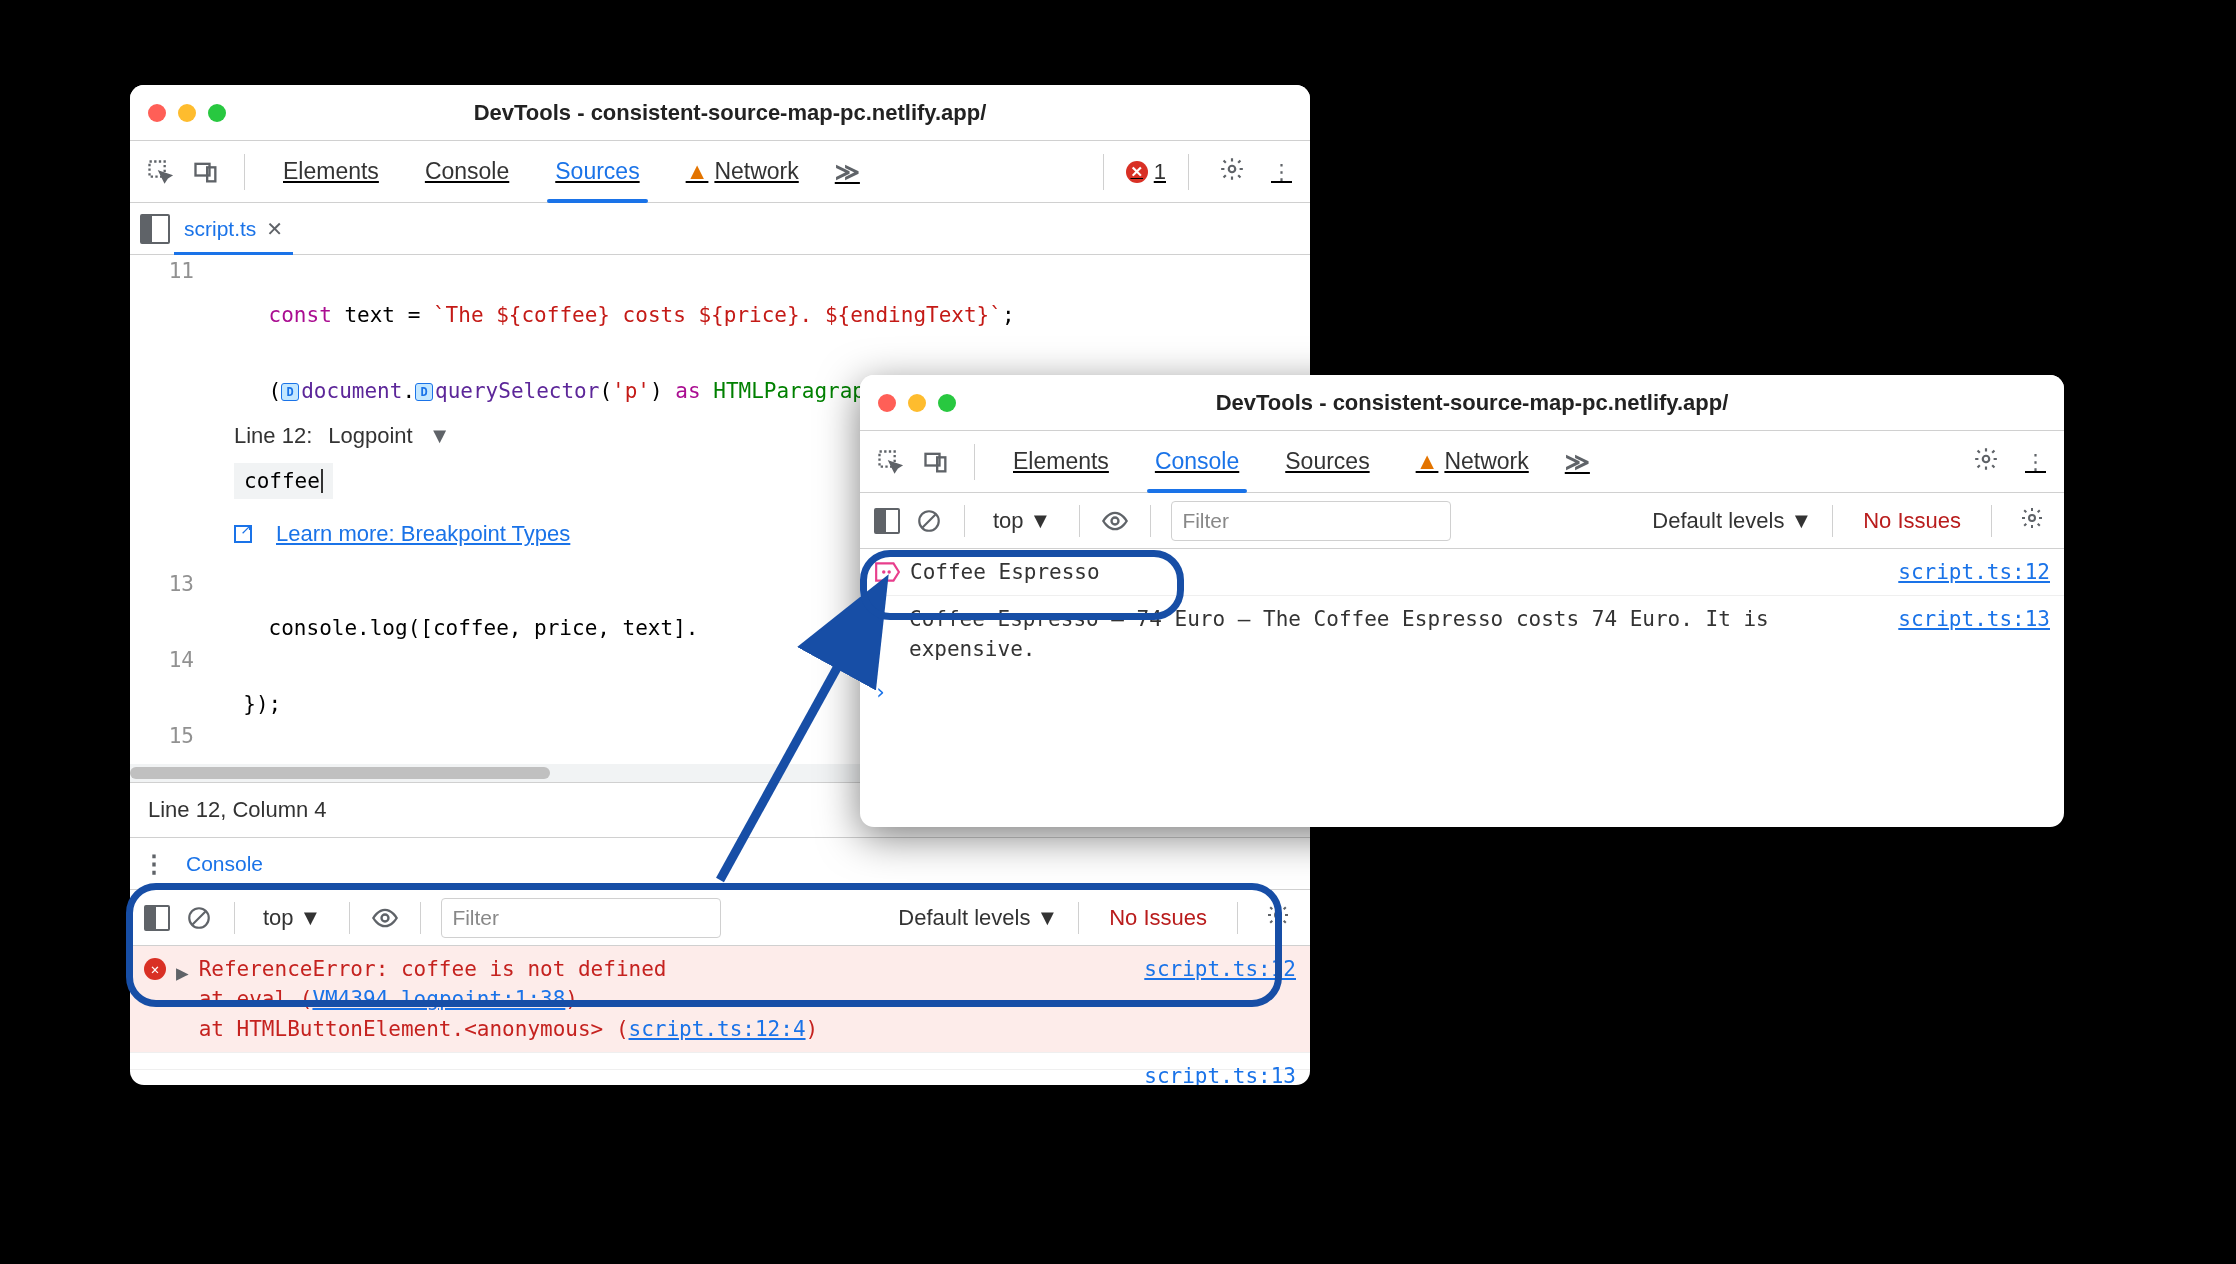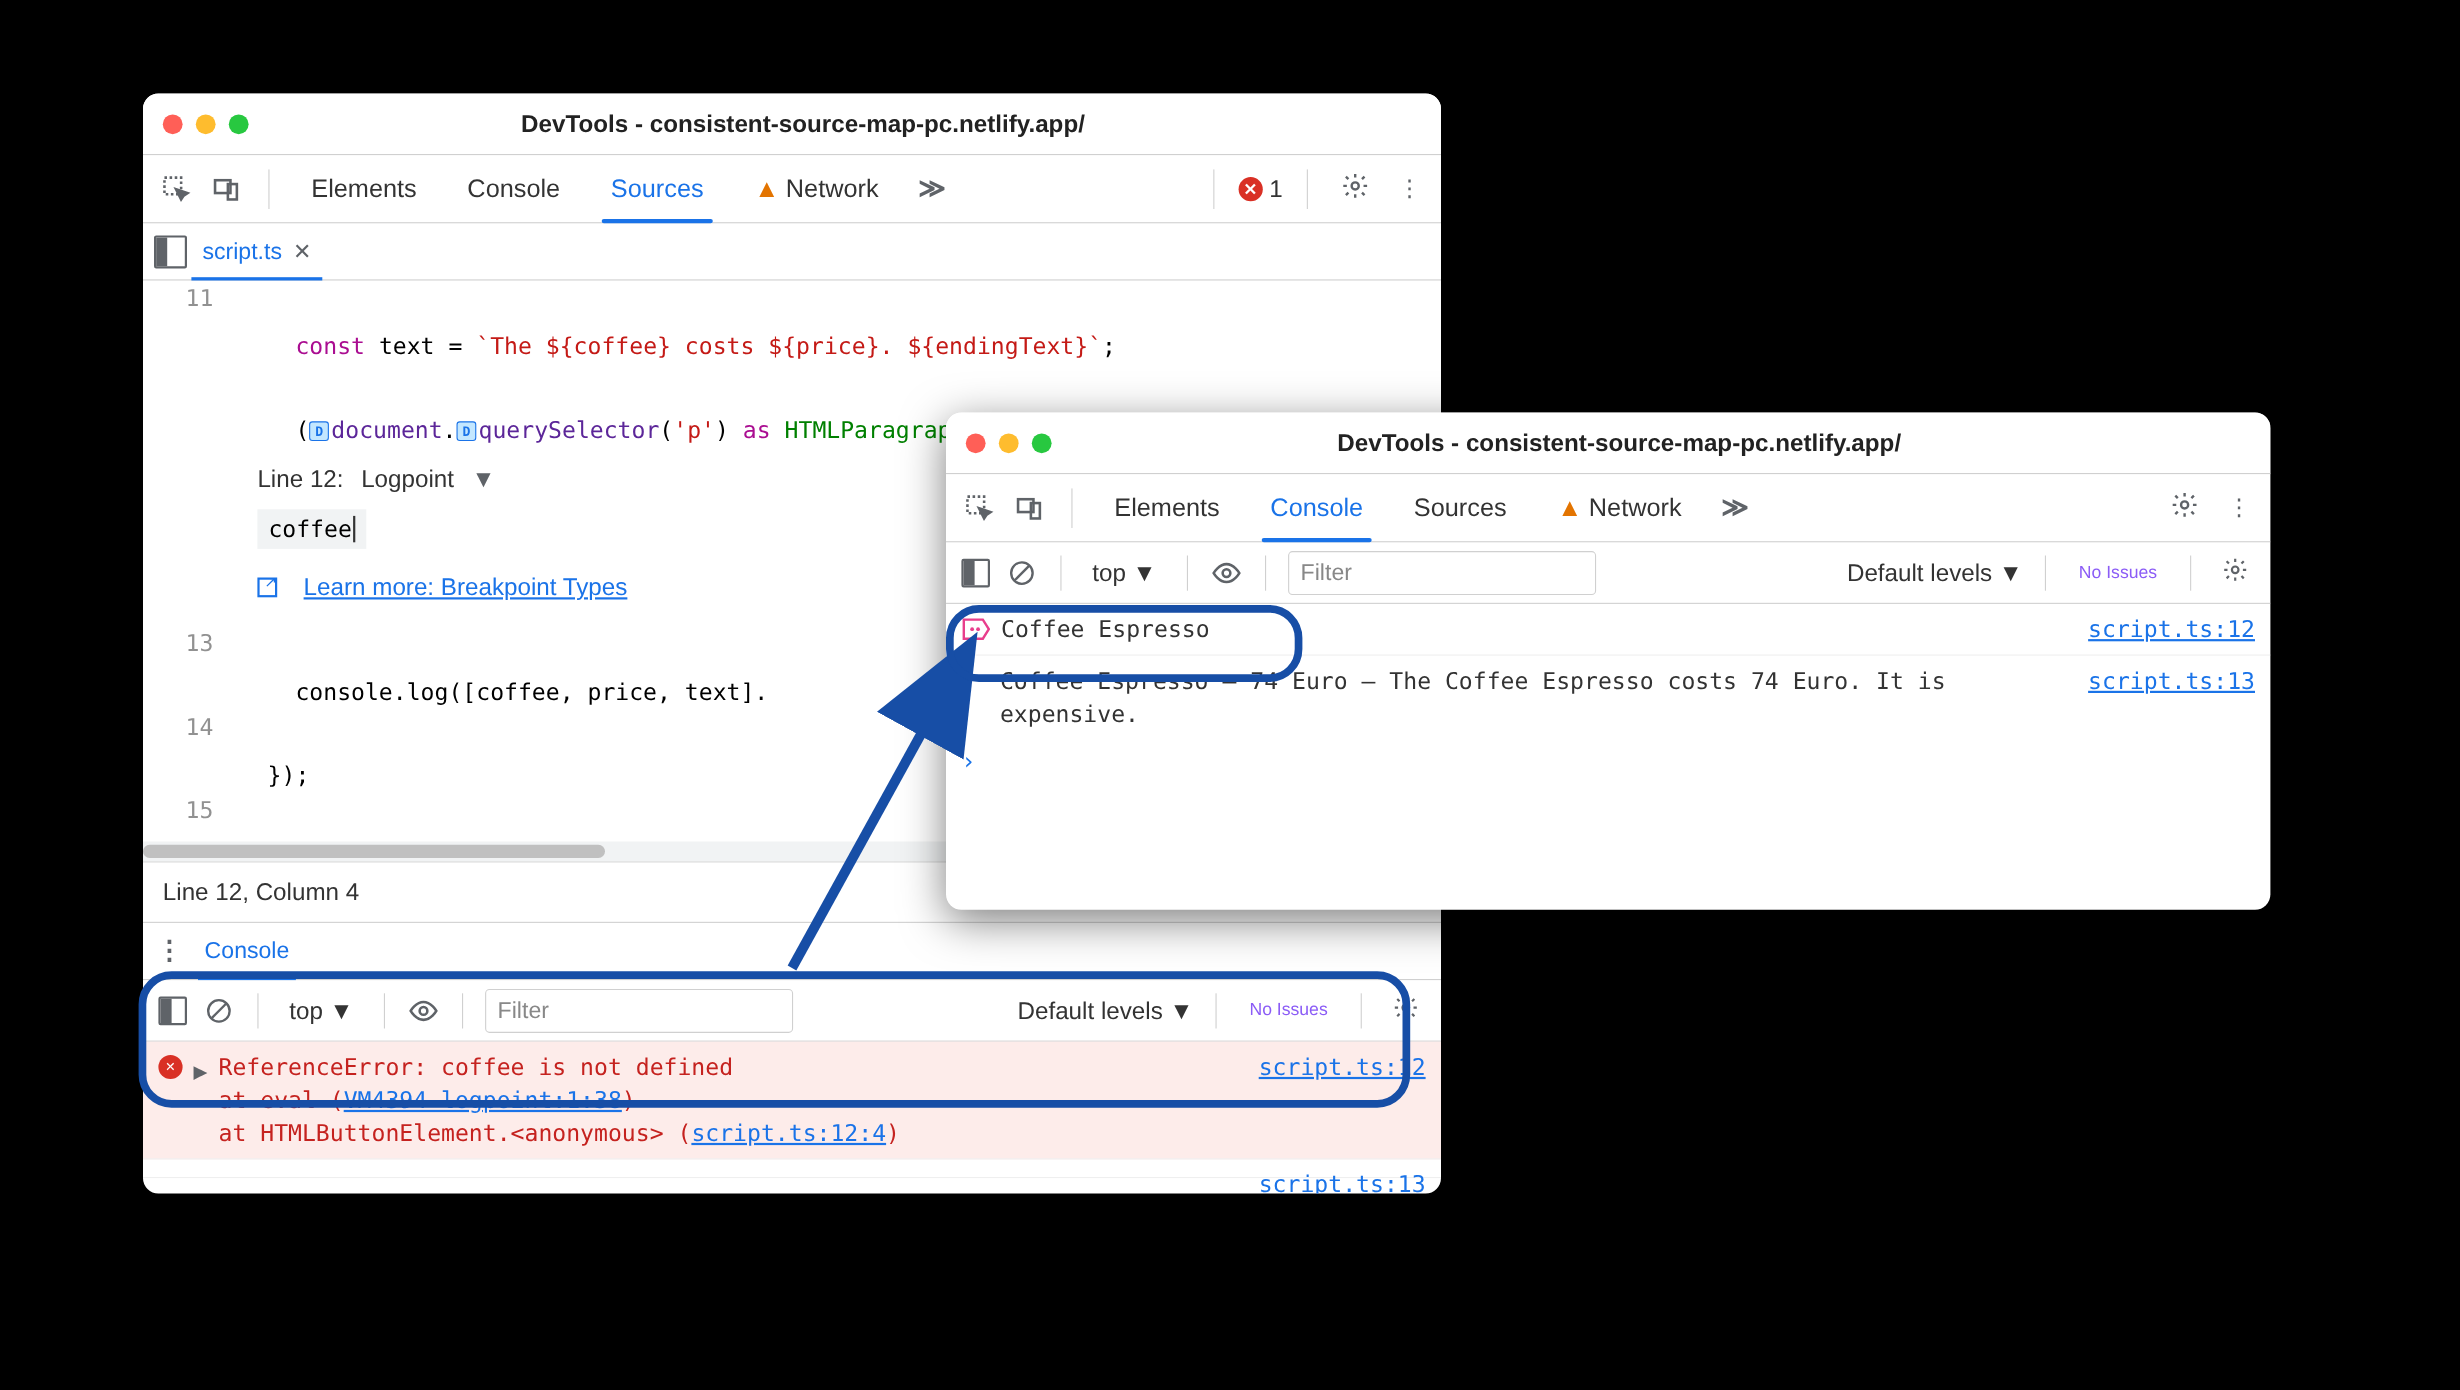--- a/index.html
+++ b/index.html
@@ -40,20 +40,21 @@
   .tl.grn { background: #28c840; }
   .wintitle { flex: 1; text-align: center; font-weight: 600; color: #222; font-size: 22px; padding-right: 70px; }
 
   .tabbar {
     height: 62px;
     display: flex;
     align-items: center;
     border-bottom: 1px solid #d0d0d0;
     padding: 0 10px;
     gap: 6px;
+    text-decoration: underline;
   }
   .tb-icon { width: 40px; height: 40px; display:flex; align-items:center; justify-content:center; color:#5f6368; }
   .tb-sep { width:1px; height:36px; background:#d0d0d0; margin: 0 12px; }
   .tab {
     padding: 0 20px;
     height: 100%;
     display: flex;
     align-items: center;
     color: #333;
     cursor: pointer;
@@ -155,21 +156,21 @@
     height:56px; display:flex; align-items:center; gap:12px; padding:0 12px;
     border-bottom:1px solid #d0d0d0;
   }
   .ct-icon { width:30px; height:30px; display:flex; align-items:center; justify-content:center; color:#5f6368; }
   .ctx-select { display:flex; align-items:center; gap:6px; font-size:22px; color:#333; padding:0 8px; }
   .filter-input {
     flex:0 0 auto; width:280px; height:40px; border:1px solid #d0d0d0; border-radius:4px;
     padding:0 10px; color:#888; display:flex; align-items:center; font-size:21px;
   }
   .levels { display:flex; align-items:center; gap:6px; font-size:22px; color:#333; }
-  .noissues { font-size:16px; color:#8b5cf6; padding:0 10px; }
+  .noissues { font-size:22px; color:#b91c1c; padding:0 10px; }
 
   .console-body { display:flex; flex-direction:column; }
   .cmsg {
     display:flex; align-items:flex-start; padding:8px 14px; gap:10px;
     font-family: Menlo, monospace; font-size:21px; line-height:30px;
     border-bottom:1px solid #efefef;
     position: relative;
   }
   .cmsg .link { color:#1a73e8; text-decoration:underline; margin-left:auto; white-space:nowrap; font-family: Menlo, monospace; position:absolute; right:14px; top:8px; }
   .cmsg.err { background:#fdecea; }

